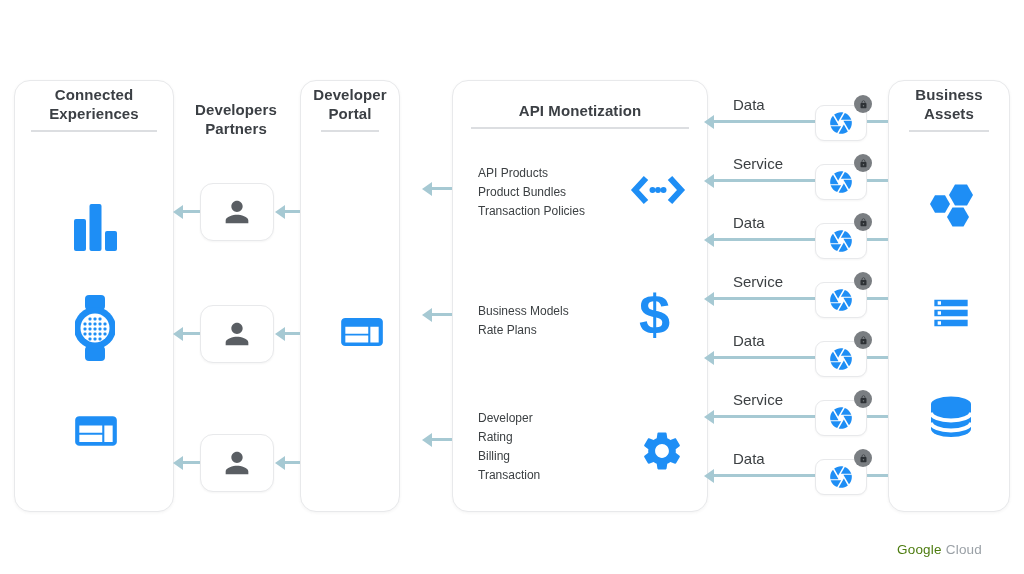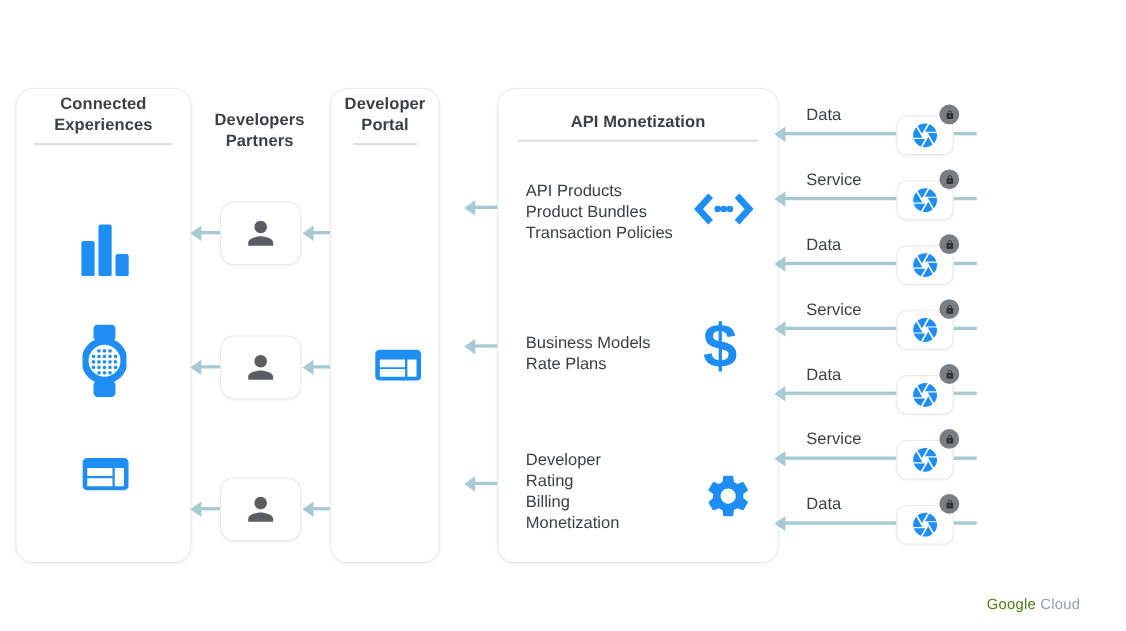--- a/index.html
+++ b/index.html
@@ -20,21 +20,21 @@
     border-radius:16px;box-shadow:0 1px 3px rgba(60,64,67,.06);
   }
   .card-title{
     margin:4px 6px 0;text-align:center;font-size:15px;font-weight:700;
     line-height:19px;color:#3B3F44;letter-spacing:.1px;
   }
   .floating-title{position:absolute;}
   .floating-title .card-title{margin:20px 0 0;}
   .rule{border-top:2px solid var(--rule);}
   .abs{position:absolute;}
-  .sec{position:absolute;font-size:15px;line-height:19px;color:var(--text);}
+  .sec{position:absolute;font-size:12px;line-height:19px;color:var(--text);}
   .flow-label{position:absolute;font-size:15px;font-weight:400;color:var(--text);}
   .flow-line{position:absolute;height:3px;background:var(--arrow);}
   .flow-line .head{
     position:absolute;left:-9px;top:-5.5px;width:0;height:0;
     border-top:7px solid transparent;border-bottom:7px solid transparent;
     border-right:10px solid var(--arrow);
   }
   .person-box{
     position:absolute;width:74px;height:58px;background:#fff;
     border:1.5px solid var(--border);border-radius:13px;
@@ -156,27 +156,45 @@
     <div class="sec" style="left:25px;top:221px;">
       <div>Business Models</div>
       <div>Rate Plans</div>
     </div>
     <div class="dollar" style="left:186px;top:206px;">$</div>
 
     <div class="sec" style="left:25px;top:328px;">
       <div>Developer</div>
       <div>Rating</div>
       <div>Billing</div>
-      <div>Monetization</div>
+      <div>Transaction</div>
     </div>
     <svg class="abs" style="left:186px;top:347px;" width="46" height="46" viewBox="0 0 24 24">
       <path class="blue" d="M19.14 12.94c.04-.3.06-.61.06-.94 0-.32-.02-.64-.07-.94l2.03-1.58c.18-.14.23-.41.12-.61l-1.92-3.32c-.12-.22-.37-.29-.59-.22l-2.39.96c-.5-.38-1.03-.7-1.62-.94l-.36-2.54c-.04-.24-.24-.41-.48-.41h-3.84c-.24 0-.43.17-.47.41l-.36 2.54c-.59.24-1.13.57-1.62.94l-2.39-.96c-.22-.08-.47 0-.59.22L2.74 8.87c-.12.21-.08.47.12.61l2.03 1.58c-.05.3-.09.63-.09.94s.02.64.07.94l-2.03 1.58c-.18.14-.23.41-.12.61l1.92 3.32c.12.22.37.29.59.22l2.39-.96c.5.38 1.03.7 1.62.94l.36 2.54c.05.24.24.41.48.41h3.84c.24 0 .44-.17.47-.41l.36-2.54c.59-.24 1.13-.56 1.62-.94l2.39.96c.22.08.47 0 .59-.22l1.92-3.32c.12-.22.07-.47-.12-.61l-2.01-1.58zM12 15.6c-1.98 0-3.6-1.62-3.6-3.6s1.62-3.6 3.6-3.6 3.6 1.62 3.6 3.6-1.62 3.6-3.6 3.6z"></path>
     </svg>
   </section>
 
+  <section class="card" style="left:888px;top:80px;width:122px;height:432px;">
+    <h2 class="card-title">Business Assets</h2>
+    <div class="rule" style="margin:7px 20px 0;"></div>
+    <svg class="abs" style="left:41px;top:101px;" width="44" height="46" viewBox="0 0 44 46">
+      <polygon class="blue" points="25,2.6 37,2.6 43,13 37,23.4 25,23.4 19,13"></polygon>
+      <polygon class="blue" points="5,13.3 15,13.3 20,22 15,30.7 5,30.7 0,22"></polygon>
+      <polygon class="blue" points="22.5,25.5 33.5,25.5 39,35 33.5,44.5 22.5,44.5 17,35"></polygon>
+    </svg>
+    <svg class="abs" style="left:42px;top:212px;" width="40" height="40" viewBox="0 0 24 24">
+      <path class="blue" fill-rule="evenodd" d="M2 20h20v-4H2v4zm2-3h2v2H4v-2zM2 4v4h20V4H2zm4 3H4V5h2v2zm-4 7h20v-4H2v4zm2-3h2v2H4v-2z"></path>
+    </svg>
+    <svg class="abs" style="left:40px;top:314px;" width="44" height="46" viewBox="0 0 44 46">
+      <path class="blue" d="M2 9 v25 a20 8 0 0 0 40 0 v-25 z"></path>
+      <ellipse class="blue" cx="22" cy="9" rx="20" ry="7.5"></ellipse>
+      <path d="M2 17.5 a20 8 0 0 0 40 0" fill="none" stroke="#fff" stroke-width="4"></path>
+      <path d="M2 27.5 a20 8 0 0 0 40 0" fill="none" stroke="#fff" stroke-width="4"></path>
+    </svg>
+  </section>
 
   <div class="flow-line" style="left:182px;top:210px;width:18px;">
       <span class="head"></span>
     </div>
   <div class="flow-line" style="left:182px;top:332px;width:18px;">
       <span class="head"></span>
     </div>
   <div class="flow-line" style="left:182px;top:461px;width:18px;">
       <span class="head"></span>
     </div>

